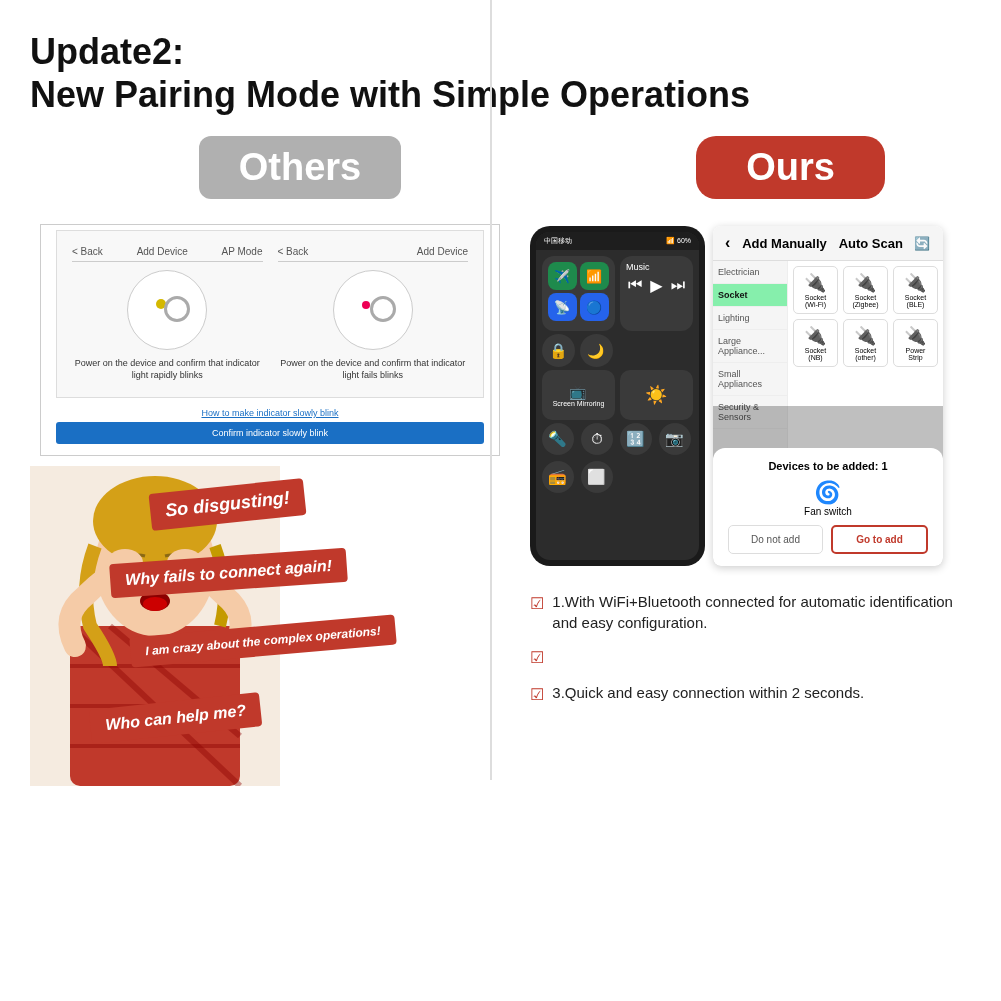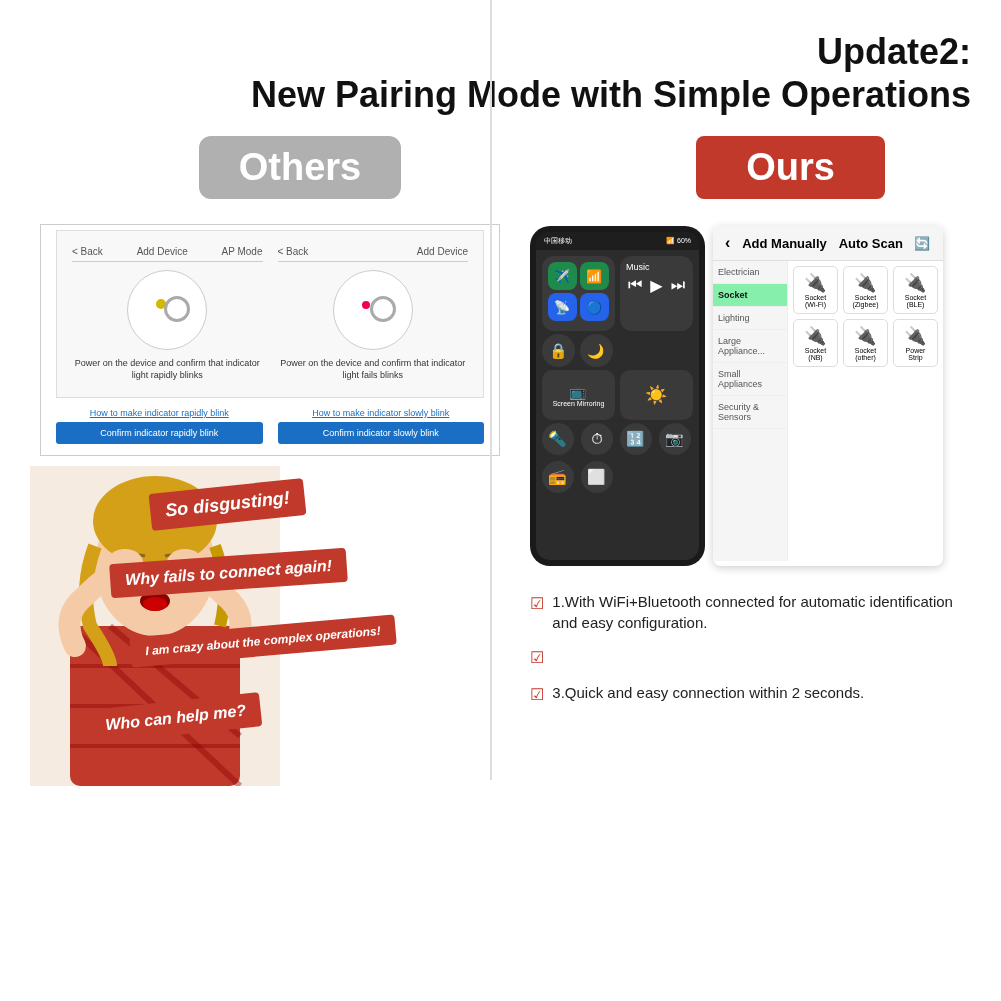--- a/index.html
+++ b/index.html
@@ -17,21 +17,20 @@
       position: relative;
     }
     .header {
       margin-bottom: 20px;
     }
     .header h1 {
       font-size: 36px;
       font-weight: 900;
       color: #111;
       line-height: 1.2;
-      text-align: right;
     }
     .main-content {
       display: flex;
       gap: 0px;
       width: 100%;
       height: 800px;
     }
     
     .left-side {
       width: 480px;
@@ -194,21 +193,21 @@
     
     .right-side {
       flex: 1;
       padding-left: 20px;
     }
     .ours-badge {
       background: #c0392b;
       color: white;
       font-size: 38px;
       font-weight: bold;
-      border-radius: 8px;
+      border-radius: 20px;
       padding: 10px 50px;
       display: inline-block;
       margin-bottom: 15px;
       margin-left: 80px;
     }
     .phone-mockup-area {
       display: flex;
       gap: 8px;
       margin-bottom: 15px;
       height: 350px;
@@ -332,24 +331,20 @@
             <div class="device-circle2">
               <div class="dot2"></div>
               <div style="width:26px;height:26px;border:3px solid #aaa;border-radius:50%;position:absolute;right:16px;top:25px;"></div>
             </div>
             <div class="device-caption">Power on the device and confirm that indicator light fails blinks</div>
           </div>
         </div>
 
         <div class="confirm-section">
           <div class="confirm-box">
-            <span class="confirm-link">How to make indicator rapidly blink</span>
-            <button class="confirm-btn">Confirm indicator rapidly blink</button>
-          </div>
-          <div class="confirm-box">
             <span class="confirm-link">How to make indicator slowly blink</span>
             <button class="confirm-btn">Confirm indicator slowly blink</button>
           </div>
         </div>
       </div>
 
       <div class="frustrated-area">
         
         <svg class="woman-svg" viewBox="0 0 250 320">
 
@@ -511,20 +506,33 @@
                   <div style="font-size:7px;">Socket (other)</div>
                 </div>
                 <div style="border:1px solid #ddd;border-radius:5px;padding:5px;text-align:center;">
                   <div style="font-size:18px;">🔌</div>
                   <div style="font-size:7px;">Power Strip</div>
                 </div>
               </div>
             </div>
           </div>
 
+          <div style="position:absolute;bottom:0;left:0;right:0;background:rgba(0,0,0,0.25);height:160px;display:flex;align-items:flex-end;">
+            <div style="background:white;width:100%;padding:12px 15px;border-radius:12px 12px 0 0;">
+              <div style="font-size:11px;font-weight:bold;text-align:center;margin-bottom:8px;">Devices to be added: 1</div>
+              <div style="text-align:center;margin-bottom:8px;">
+                <div style="font-size:22px;">🌀</div>
+                <div style="font-size:10px;">Fan switch</div>
+              </div>
+              <div style="display:flex;gap:8px;">
+                <button style="flex:1;padding:7px;border:1px solid #ddd;border-radius:5px;font-size:10px;color:#555;background:white;cursor:pointer;">Do not add</button>
+                <button style="flex:1;padding:7px;border:2px solid #c0392b;border-radius:5px;font-size:10px;color:#c0392b;font-weight:bold;background:white;cursor:pointer;">Go to add</button>
+              </div>
+            </div>
+          </div>
         </div>
       </div>
 
       <div class="feature-list">
         <div class="feature-item">
           <span class="check-icon">☑</span>
           <span>1.With WiFi+Bluetooth connected for automatic identification and easy configuration.</span>
         </div>
         <div class="feature-item">
           <span class="check-icon">☑</span>

